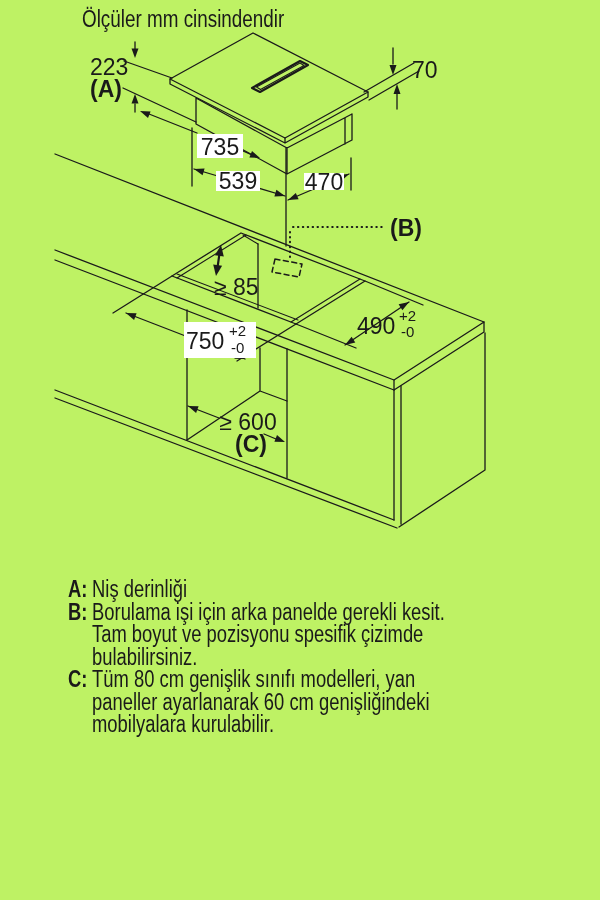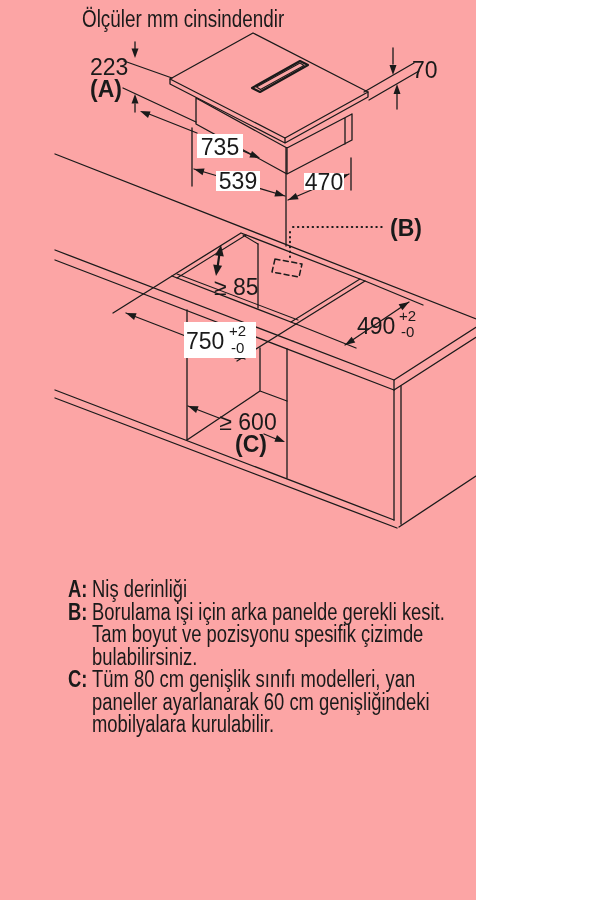--- a/index.html
+++ b/index.html
@@ -1,16 +1,16 @@
 <!DOCTYPE html>
 <html><head>
 <meta charset="utf-8">
 <style>
   html,body{margin:0;padding:0;background:#fff;}
-  #canvas{position:relative;width:476px;height:900px;background:#fca5a5;overflow:hidden;
+  #canvas{position:relative;width:600px;height:900px;background:#bef264;overflow:hidden;
           font-family:"Liberation Sans", sans-serif;color:#1a1a1a;}
   #title{position:absolute;left:82px;top:6px;font-size:23px;letter-spacing:0;
          transform:scaleX(.82);transform-origin:left top;white-space:nowrap;}
   #drawing{position:absolute;left:0;top:0;}
   #drawing path,#drawing line{stroke:#1a1a1a;fill:none;stroke-width:1.3;
          stroke-linejoin:round;stroke-linecap:round;}
   #drawing polygon{fill:#1a1a1a;stroke:none;}
   #drawing text{fill:#1a1a1a;font-family:"Liberation Sans",sans-serif;font-size:23px;}
   #drawing .sup{font-size:15px;}
   #drawing .mask{fill:#ffffff;stroke:none;}

